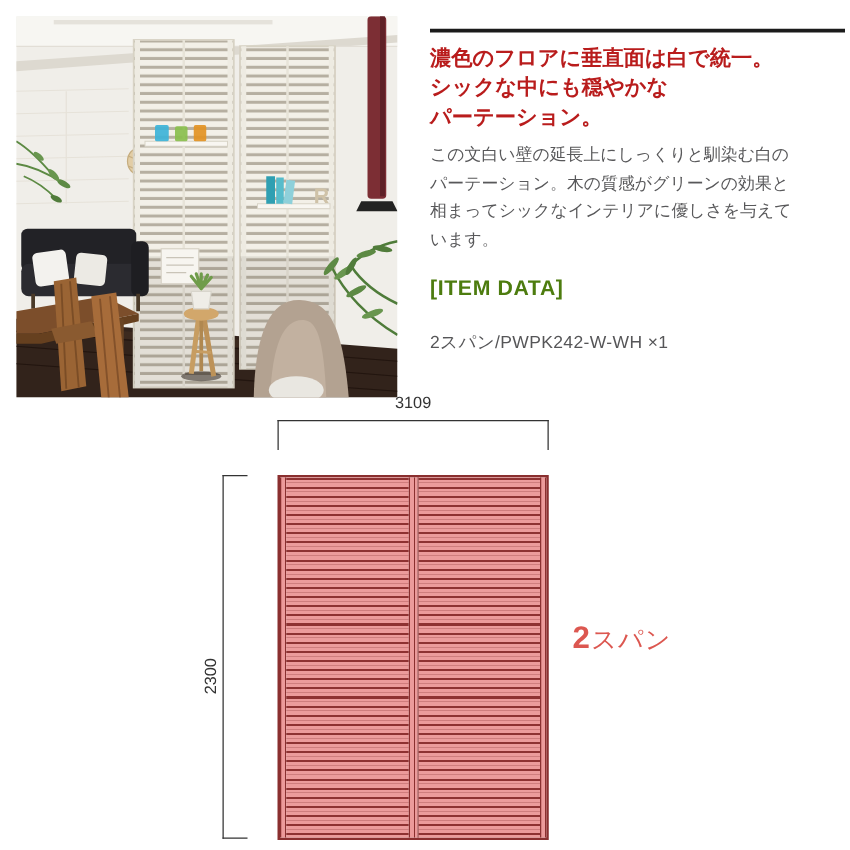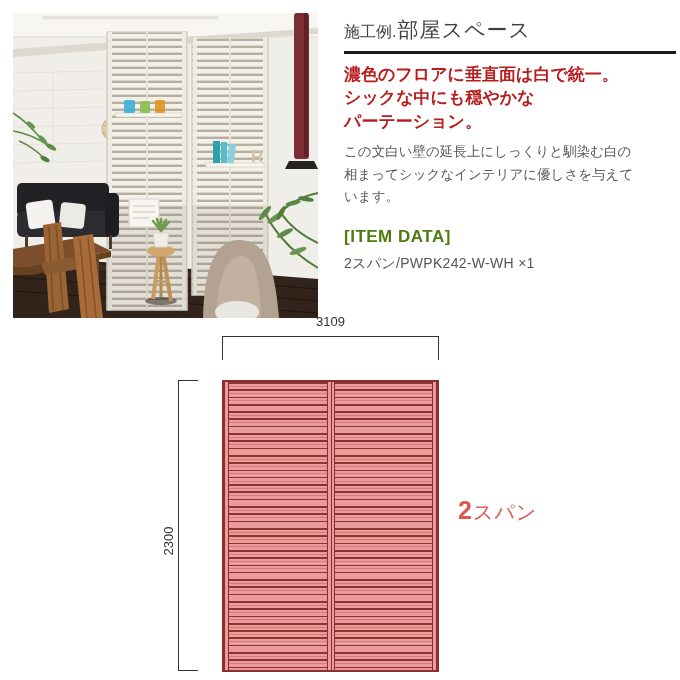--- a/index.html
+++ b/index.html
@@ -10,21 +10,21 @@
   .photo-frame svg{display:block;}
   
   .text-col{position:absolute;left:344px;top:16px;width:332px;color:#3c3c3e;}
   .title-row{display:flex;align-items:baseline;gap:1px;}
   .title-prefix{font-size:16px;color:#3f3f42;}
   .title-main{font-size:21px;color:#3f3f42;letter-spacing:1px;}
   .title-underline{margin-top:7px;height:3px;background:#1b1b1b;width:332px;}
   .headline{margin-top:9px;font-size:17px;font-weight:700;line-height:1.38;color:#b91c1c;}
   .body-text{margin-top:8px;font-size:13.5px;line-height:1.67;color:#58585a;}
   .item-heading{margin-top:18px;font-size:17px;font-weight:700;color:#4d7c0f;letter-spacing:.5px;}
-  .item-line{margin-top:8px;font-size:14px;color:#565658;letter-spacing:.3px;}
+  .item-line{margin-top:24px;font-size:14px;color:#565658;letter-spacing:.3px;}
   
   .dim-w-label{position:absolute;left:222px;top:314px;width:217px;text-align:center;
                font-size:13px;color:#333;}
   .dim-w{position:absolute;left:222px;top:336px;width:217px;height:24px;box-sizing:border-box;
          border-top:1px solid #333;border-left:1px solid #333;border-right:1px solid #333;}
   .dim-h{position:absolute;left:178px;top:380px;width:20px;height:291px;box-sizing:border-box;
          border-left:1px solid #333;border-top:1px solid #333;border-bottom:1px solid #333;}
   .dim-h-label{position:absolute;left:139px;top:533px;width:60px;height:16px;text-align:center;
                font-size:13px;color:#333;transform:rotate(-90deg);}
   .panel{position:absolute;left:222px;top:380px;width:217px;height:292px;box-sizing:border-box;
@@ -185,34 +185,31 @@
         <ellipse cx="268" cy="200" rx="8" ry="2.4" fill="#517c3b" transform="rotate(-60 268 200)"></ellipse>
         <ellipse cx="272" cy="220" rx="9" ry="2.6" fill="#5d8a44" transform="rotate(-28 272 220)"></ellipse>
         <ellipse cx="285" cy="238" rx="9" ry="2.6" fill="#69964f" transform="rotate(-20 285 238)"></ellipse>
         <ellipse cx="280" cy="190" rx="8" ry="2.4" fill="#5d8a44" transform="rotate(-15 280 190)"></ellipse>
         <ellipse cx="293" cy="186" rx="8" ry="2.4" fill="#517c3b" transform="rotate(10 293 186)"></ellipse>
       </g>
     </svg>
   </div>
 
   <div class="text-col">
-    <div class="title-row">
-      <span class="title-prefix">施工例.</span>
-      <span class="title-main">部屋スペース</span>
-    </div>
     <div class="title-underline"></div>
 
     <div class="headline">
       <div>濃色のフロアに垂直面は白で統一。</div>
       <div>シックな中にも穏やかな</div>
       <div>パーテーション。</div>
     </div>
 
     <div class="body-text">
       <div>この文白い壁の延長上にしっくりと馴染む白の</div>
+      <div>パーテーション。木の質感がグリーンの効果と</div>
       <div>相まってシックなインテリアに優しさを与えて</div>
       <div>います。</div>
     </div>
 
     <div class="item-heading">[ITEM DATA]</div>
     <div class="item-line">2スパン/PWPK242-W-WH ×1</div>
   </div>
 
   <div class="dim-w-label">3109</div>
   <div class="dim-w"></div>

